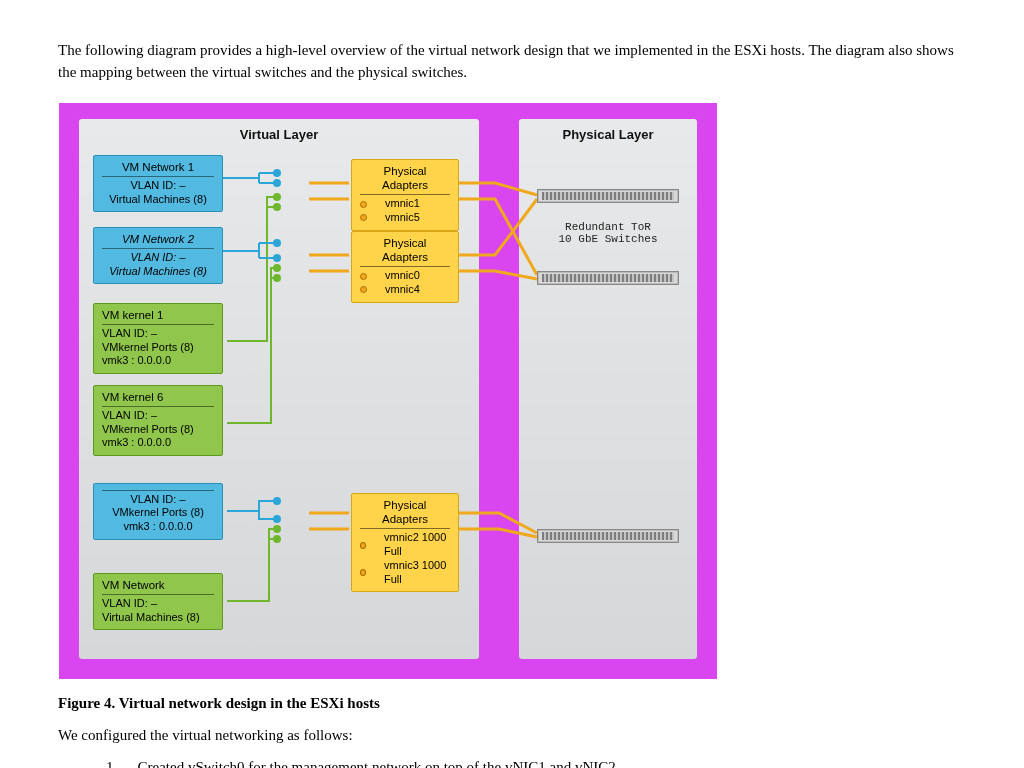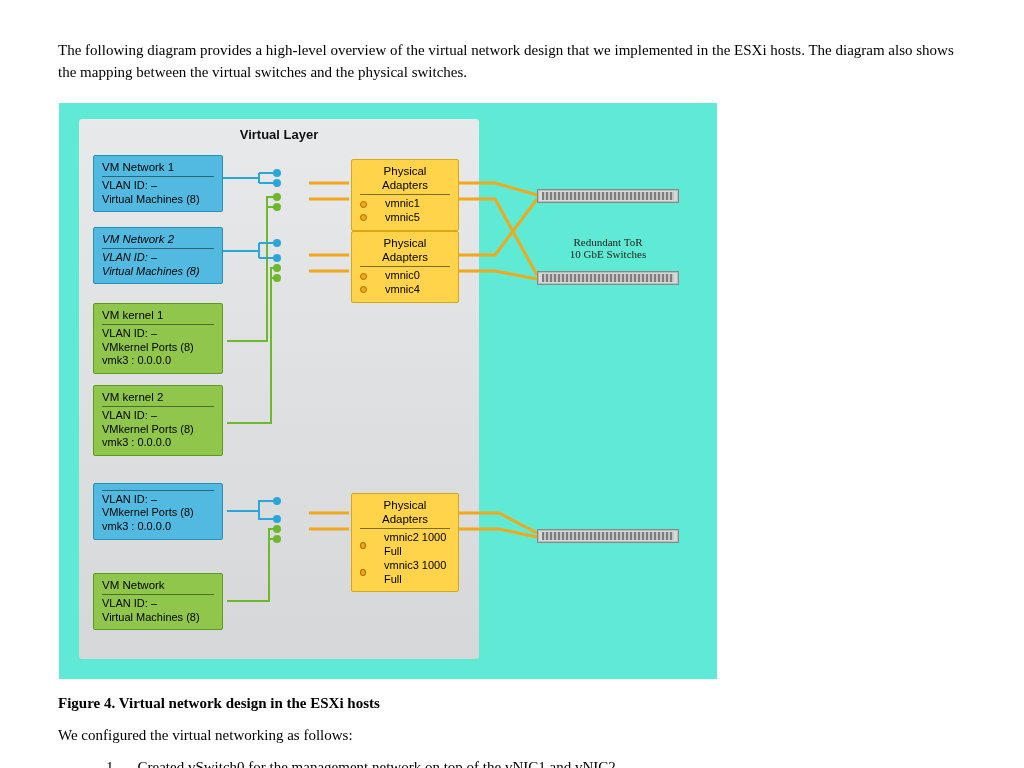--- a/index.html
+++ b/index.html
@@ -9,21 +9,21 @@
     font-family: Georgia, 'Times New Roman', serif;
     font-size: 15px;
     color: #000;
     background: #fff;
   }
   .intro { line-height: 1.45; margin-bottom: 18px; max-width: 910px; }
   .figwrap {
     position: relative;
     width: 660px;
     height: 578px;
-    background: #5eead4;
+    background: #d946ef;
     margin-bottom: 14px;
     border: 1px solid #fff;
   }
   .panel {
     position: absolute;
     background: #e0e1e2;
     background: linear-gradient(#e8e9ea,#d6d7d8);
     border-radius: 3px;
   }
   .panel-left { left: 20px; top: 16px; width: 400px; height: 540px; }
@@ -40,21 +40,21 @@
   .box {
     position: absolute;
     font-family: Arial, Helvetica, sans-serif;
     font-size: 11px;
     border-radius: 2px;
     padding: 4px 8px 5px 8px;
     line-height: 1.25;
   }
   .box .title { font-size: 11.5px; font-weight: normal; display: block; }
   .box .sep { border-top: 1px solid rgba(0,0,0,.45); margin: 2px 0 2px 0; }
-  .blue { background: #52b9e0; border: 1px solid #2a8fb6; }
+  .blue { background: #52b9e0; border: 1px solid #2a8fb6; text-align: center; }
   .green { background: #8fc64b; border: 1px solid #5e9a1e; }
   .yellow { background: #ffd34a; border: 1px solid #d8a716; font-size: 11px; }
   .yellow .title { text-align: center; }
   .yellow .sep { border-top: 1px solid rgba(0,0,0,.5); }
   .nic-line { display:flex; align-items:center; gap:18px; font-size:11px; }
   .nic-bullet {
     width: 7px; height: 7px; border-radius: 50%;
     background: #f2a61b; border: 1px solid #aa6d00;
     display:inline-block;
   }
@@ -68,24 +68,23 @@
   .switch-img:before {
     content: '';
     position: absolute; inset: 2px 4px;
     background: repeating-linear-gradient(to right,#555 0px,#555 2px,#bbb 2px,#bbb 4px);
     opacity: .7;
   }
   .phys-label {
     position: absolute;
     width: 178px; left: 0;
     text-align: center;
-    font-family: Liberation Serif, serif;
+    font-family: Liberation Mono, monospace;
     font-size: 11px;
     color: #222;
-    margin-top: 15px;
   }
   
   svg.wires {
     position: absolute; left: 0; top: 0;
     width: 660px; height: 578px;
     pointer-events: none;
   }
   .caption {
     font-family: Georgia, 'Times New Roman', serif;
   }
@@ -96,20 +95,23 @@
 </head>
 <body>
 
 <p class="intro">The following diagram provides a high-level overview of the virtual network design that we implemented in the ESXi hosts. The diagram also shows the mapping between the virtual switches and the physical switches.</p>
 
 <div class="figwrap">
 
   <div class="panel panel-left">
     <div class="panel-title">Virtual Layer</div>
   </div>
+  <div class="panel panel-right">
+    <div class="panel-title">Physical Layer</div>
+  </div>
 
   <svg class="wires" viewBox="0 0 660 578">
 
     <g stroke="#2aa6d8" stroke-width="2" fill="none">
       <path d="M162 75 H200 V70 M162 75 H200 V80"></path>
       <path d="M200 70 H218 M200 80 H218"></path>
       <circle cx="218" cy="70" r="3" fill="#2aa6d8"></circle>
       <circle cx="218" cy="80" r="3" fill="#2aa6d8"></circle>
     </g>
     <g stroke="#6fb82d" stroke-width="2" fill="none">
@@ -187,21 +189,21 @@
 
   <div class="box green" style="left:34px; top:200px; width:130px;">
     <span class="title">VM kernel 1</span>
     <div class="sep"></div>
     <div>VLAN ID: –</div>
     <div>VMkernel Ports (8)</div>
     <div>vmk3 : 0.0.0.0</div>
   </div>
 
   <div class="box green" style="left:34px; top:282px; width:130px;">
-    <span class="title">VM kernel 2</span>
+    <span class="title">VM kernel 6</span>
     <div class="sep"></div>
     <div>VLAN ID: –</div>
     <div>VMkernel Ports (8)</div>
     <div>vmk3 : 0.0.0.0</div>
   </div>
 
   <div class="box blue" style="left:34px; top:380px; width:130px;">
     <div class="sep"></div>
     <div>VLAN ID: –</div>
     <div>VMkernel Ports (8)</div>

